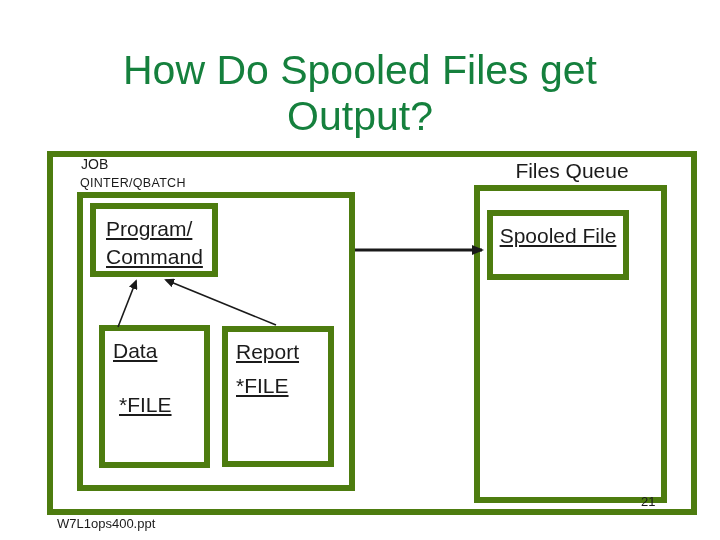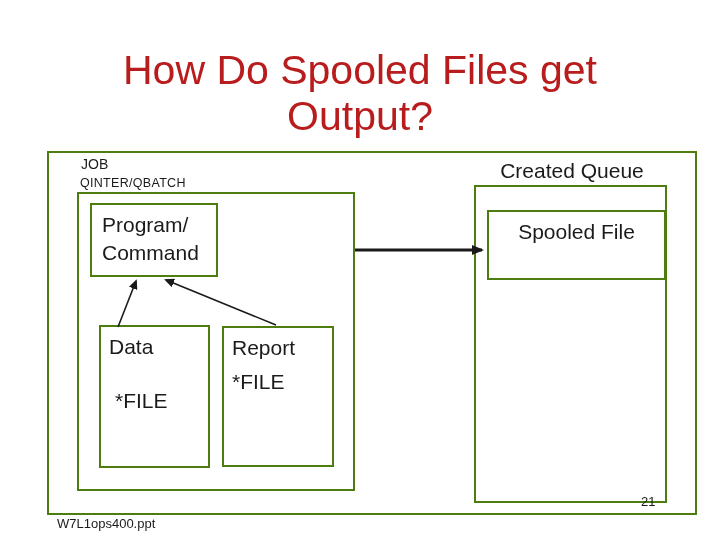--- a/index.html
+++ b/index.html
@@ -13,41 +13,42 @@
     height: 540px;
     background: #ffffff;
     overflow: hidden;
     font-family: "Liberation Sans", sans-serif;
     color: #1b1b1b;
   }
   .abs { position: absolute; }
   .slide-title {
     left: 0; top: 47px; width: 720px;
     text-align: center;
-    color: #b91c1c;
+    color: #15803d;
     font-size: 41px;
     line-height: 46px;
     letter-spacing: 0px;
     white-space: nowrap;
   }
   .box {
     box-sizing: border-box;
-    border: 2px solid #4d7c0f;
+    border: 6px solid #4d7c0f;
     background: transparent;
+    text-decoration: underline;
   }
   .outer-box  { left: 47px;  top: 151px; width: 650px; height: 364px; }
   .inner-box  { left: 77px;  top: 192px; width: 278px; height: 299px; }
   .pc-box     { left: 90px;  top: 203px; width: 128px; height: 74px;
                 padding: 6px 0 0 10px; font-size: 21px; line-height: 28px; }
   .data-box   { left: 99px;  top: 325px; width: 111px; height: 143px;
                 font-size: 21px; line-height: 27px; }
   .report-box { left: 222px; top: 326px; width: 112px; height: 141px;
                 font-size: 21px; line-height: 27px; }
   .oq-box     { left: 474px; top: 185px; width: 193px; height: 318px; }
-  .sf-box     { left: 487px; top: 210px; width: 179px; height: 70px;
+  .sf-box     { left: 487px; top: 210px; width: 142px; height: 70px;
                 padding-top: 8px; text-align: center; font-size: 21px; }
   .job-label  { left: 81px;  top: 152px; font-size: 14px; line-height: 25px; }
   .job-sub    { left: 80px;  top: 176px; font-size: 12.5px; line-height: 14px; letter-spacing: 0.3px; }
   .oq-label   { left: 474px; top: 159px; width: 196px; text-align: center;
                 font-size: 21px; line-height: 24px; }
   .data-label { margin: 6px 16px 0 8px; }
   .data-files { margin: 26px 0 0 14px; line-height: 29px; }
   .report-lines { margin: 6px 0 0 8px; }
   .report-files { margin: 6px 0 0 8px; line-height: 29px; }
   .footer-file { left: 57px;  top: 496px; font-size: 13px; line-height: 15px; margin-top: 20px; }
@@ -88,21 +89,21 @@
 
   <div class="abs box report-box">
     <div class="report-lines">
       <div>Report</div>
     </div>
     <div class="report-files">
       <div>*FILE</div>
     </div>
   </div>
 
-  <div class="abs oq-label">Created Queue</div>
+  <div class="abs oq-label">Files Queue</div>
   <div class="abs box oq-box"></div>
 
   <div class="abs box sf-box">
     <span>Spooled File</span>
   </div>
 
   <svg class="abs arrow-layer" width="720" height="540" viewBox="0 0 720 540">
     <defs>
       <marker id="ah-big" markerWidth="12" markerHeight="10" refX="10" refY="5" orient="auto" markerUnits="userSpaceOnUse">
         <path d="M0,0 L12,5 L0,10 Z" fill="#1a1a1a"></path>

